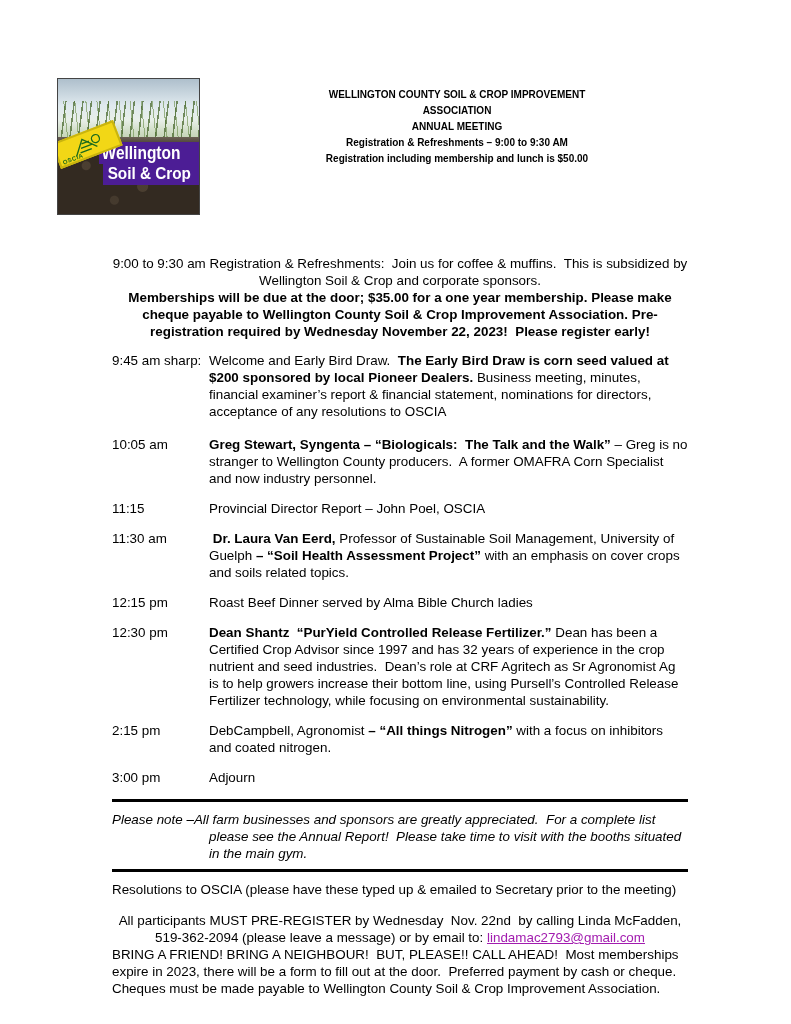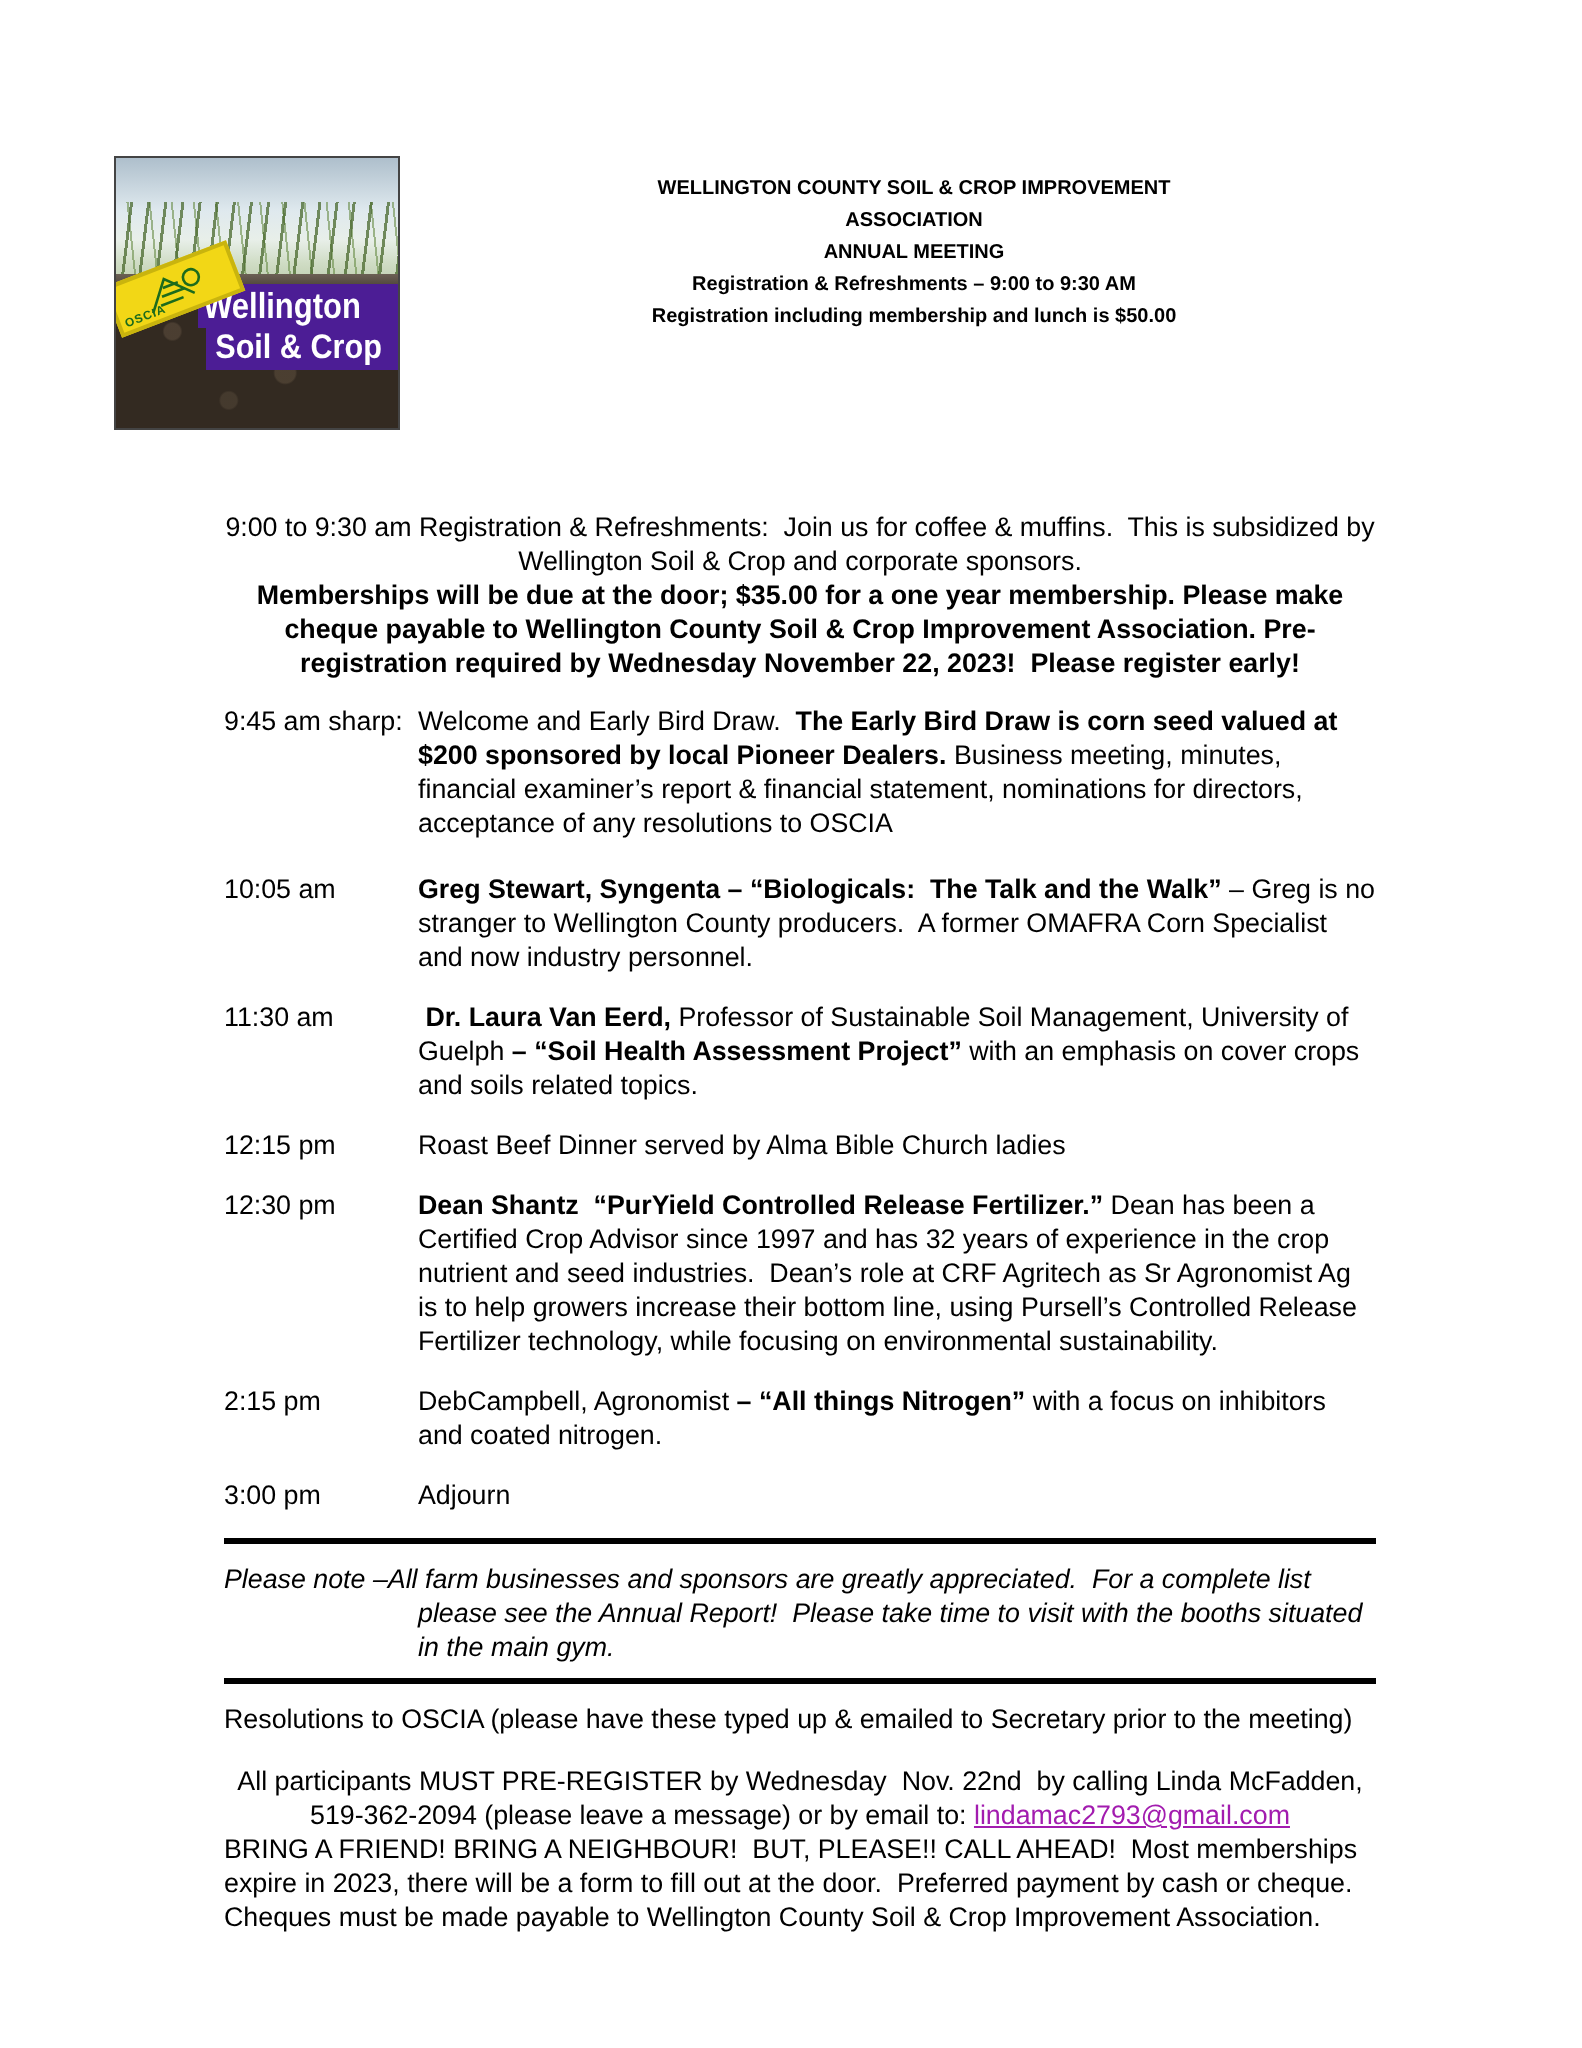--- a/index.html
+++ b/index.html
@@ -136,20 +136,24 @@
     <div class="agenda">
       <div class="row tight">
         <div class="t">9:45 am sharp:</div>
         <div class="t"><span>Welcome and Early Bird Draw.  </span><span class="b">The Early Bird Draw is corn seed valued at $200 sponsored by local Pioneer Dealers.</span><span> Business meeting, minutes, financial examiner’s report &amp; financial statement, nominations for directors, acceptance of any resolutions to OSCIA</span></div>
       </div>
       <div class="row">
         <div class="t">10:05 am</div>
         <div class="t"><span class="b">Greg Stewart, Syngenta – “Biologicals:  The Talk and the Walk”</span><span> – Greg is no stranger to Wellington County producers.  A former OMAFRA Corn Specialist and now industry personnel.</span></div>
       </div>
       <div class="row">
+        <div class="t">11:15</div>
+        <div class="t"><span>Provincial Director Report – John Poel, OSCIA</span></div>
+      </div>
+      <div class="row">
         <div class="t">11:30 am</div>
         <div class="t"><span> </span><span class="b">Dr. Laura Van Eerd,</span><span> Professor of Sustainable Soil Management, University of Guelph </span><span class="b">– “Soil Health Assessment Project”</span><span> with an emphasis on cover crops and soils related topics.</span></div>
       </div>
       <div class="row">
         <div class="t">12:15 pm</div>
         <div class="t"><span>Roast Beef Dinner served by Alma Bible Church ladies</span></div>
       </div>
       <div class="row">
         <div class="t">12:30 pm</div>
         <div class="t"><span class="b">Dean Shantz  “PurYield Controlled Release Fertilizer.”</span><span> Dean has been a Certified Crop Advisor since 1997 and has 32 years of experience in the crop nutrient and seed industries.  Dean’s role at CRF Agritech as Sr Agronomist Ag is to help growers increase their bottom line, using Pursell’s Controlled Release Fertilizer technology, while focusing on environmental sustainability.</span></div>

